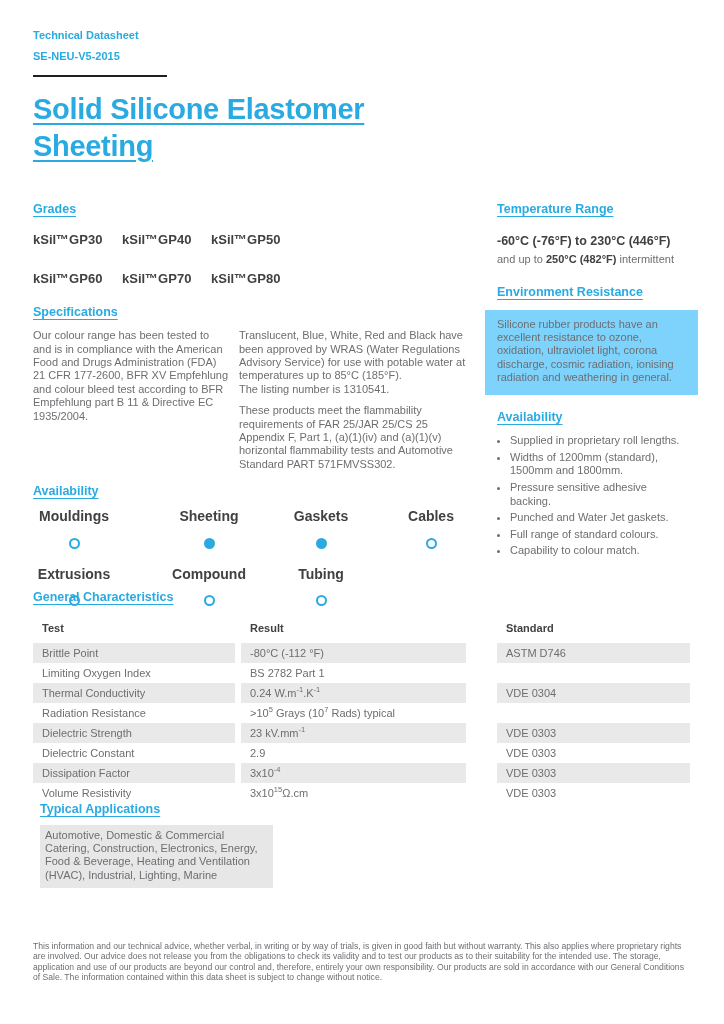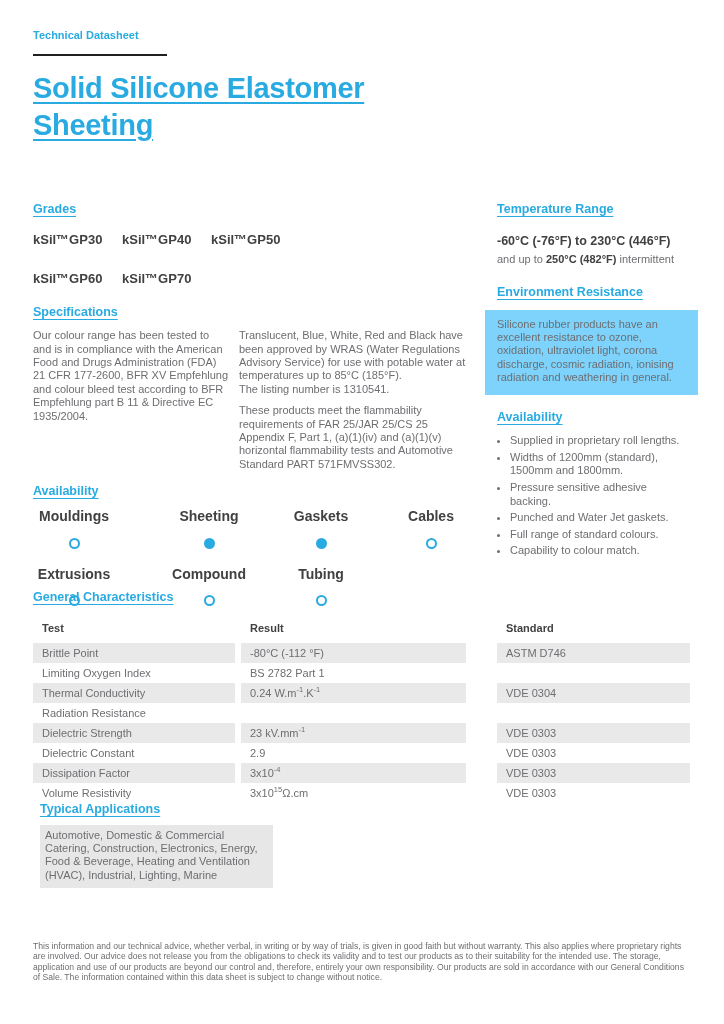--- a/index.html
+++ b/index.html
@@ -72,35 +72,37 @@
   .footer { position:absolute; left:33px; top:941px; width:657px; }
   .footer p { font-size:8.6px; line-height:1.22; color:#6d6e71; }
 </style>
 </head>
 <body>
 
 <div class="page">
 
   <div class="header">
     <div class="doc-type">Technical Datasheet</div>
+    <div class="doc-code">SE-NEU-V5-2015</div>
     <div class="rule"></div>
     <h1 class="title">Solid Silicone Elastomer
 Sheeting</h1>
   </div>
 
   <div class="col-left">
 
     <section>
       <h3 class="sec-heading">Grades</h3>
       <div class="grades-grid" id="grades-grid">
           <div class="grade">kSil™GP30</div>
           <div class="grade">kSil™GP40</div>
           <div class="grade">kSil™GP50</div>
           <div class="grade">kSil™GP60</div>
           <div class="grade">kSil™GP70</div>
+          <div class="grade">kSil™GP80</div>
         </div>
     </section>
 
     <section>
       <h3 class="sec-heading spec-heading">Specifications</h3>
       <div class="spec-cols">
         <p class="body-text spec-col1">Our colour range has been tested to and is in compliance with the American Food and Drugs Administration (FDA) 21 CFR 177-2600,  BFR XV Empfehlung and colour bleed test according to BFR Empfehlung part B 11 &amp; Directive EC 1935/2004.</p>
         <div class="spec-col2">
           <p class="body-text">Translucent, Blue, White, Red and Black have been approved by WRAS (Water Regulations Advisory Service) for use with potable water at temperatures up to 85°C (185°F).
 The listing number is 1310541.</p>
@@ -189,20 +191,21 @@
           <div class="cell cell-test">Limiting Oxygen Index</div>
           <div class="cell cell-standard">BS 2782 Part 1</div>
         </div>
         <div class="char-row shaded">
           <div class="cell cell-test">Thermal Conductivity</div>
           <div class="cell cell-result">0.24 W.m<sup>-1</sup>.K<sup>-1</sup></div>
           <div class="cell cell-standard">VDE 0304</div>
         </div>
         <div class="char-row">
           <div class="cell cell-test">Radiation Resistance</div>
+          <div class="cell cell-result">&gt;10<sup>5</sup> Grays (10<sup>7</sup> Rads) typical</div>
           <div class="cell cell-standard"></div>
         </div>
         <div class="char-row shaded">
           <div class="cell cell-test">Dielectric Strength</div>
           <div class="cell cell-result">23 kV.mm<sup>-1</sup></div>
           <div class="cell cell-standard">VDE 0303</div>
         </div>
         <div class="char-row">
           <div class="cell cell-test">Dielectric Constant</div>
           <div class="cell cell-result">2.9</div>

